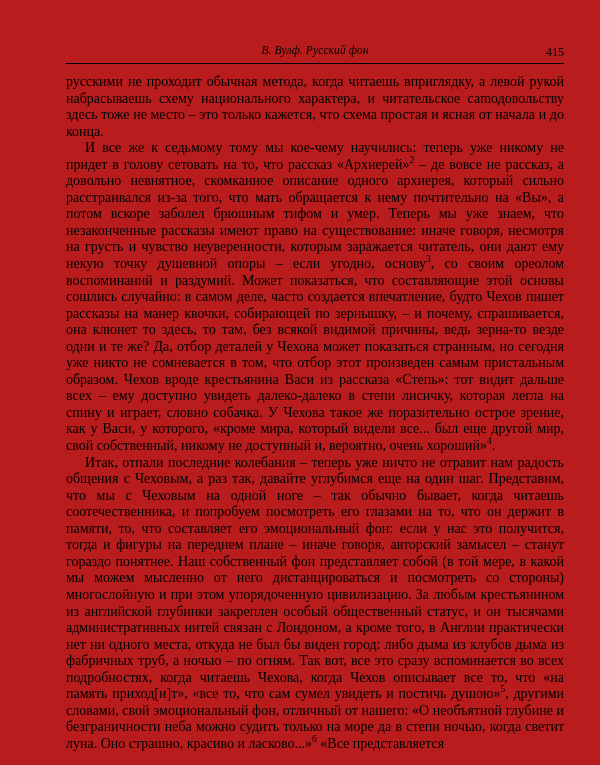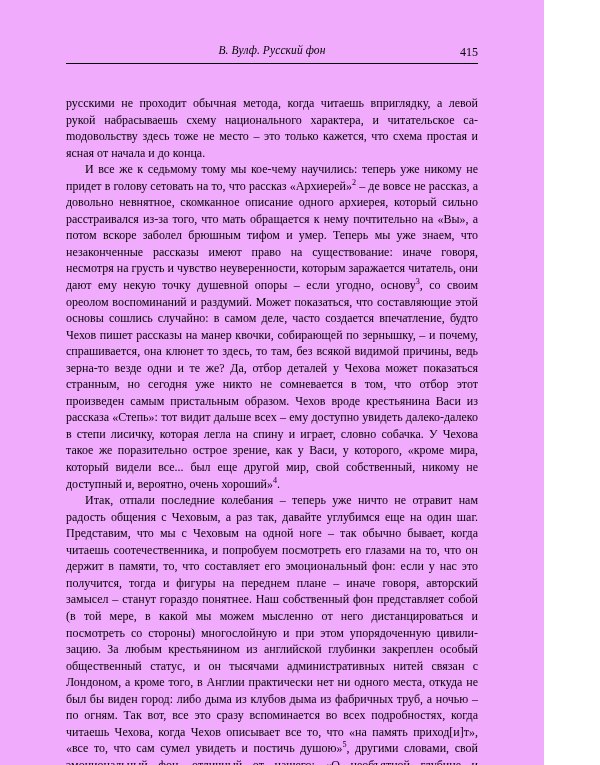--- a/index.html
+++ b/index.html
@@ -9,25 +9,25 @@
   }
   body {
     width: 600px;
     height: 765px;
     font-family: "Liberation Serif", serif;
     color: #000000;
     overflow: hidden;
   }
   .page {
     position: relative;
-    width: 544px;
+    width: 600px;
     height: 765px;
     box-sizing: border-box;
-    padding: 44px 66px 0 66px;
-    background: #f0abfc;
+    padding: 44px 36px 0 66px;
+    background: #b91c1c;
   }
   .running-head {
     position: relative;
     display: flex;
     align-items: baseline;
     justify-content: center;
     font-size: 11.5px;
     height: 16px;
   }
   .running-head-title {
@@ -42,22 +42,22 @@
     font-style: normal;
     text-align: center;
   }
   .head-rule {
     border: 0;
     border-top: 1px solid #000000;
     margin: 3px 0 0 0;
     height: 0;
   }
   .body-text {
-    margin-top: 31px;
-    font-size: 12px;
+    margin-top: 10px;
+    font-size: 14px;
     line-height: 16.55px;
     text-align: justify;
     text-justify: inter-word;
     hyphens: manual;
   }
   .body-text p {
     margin: 0;
     text-indent: 0;
   }
   .body-text p.indent {

